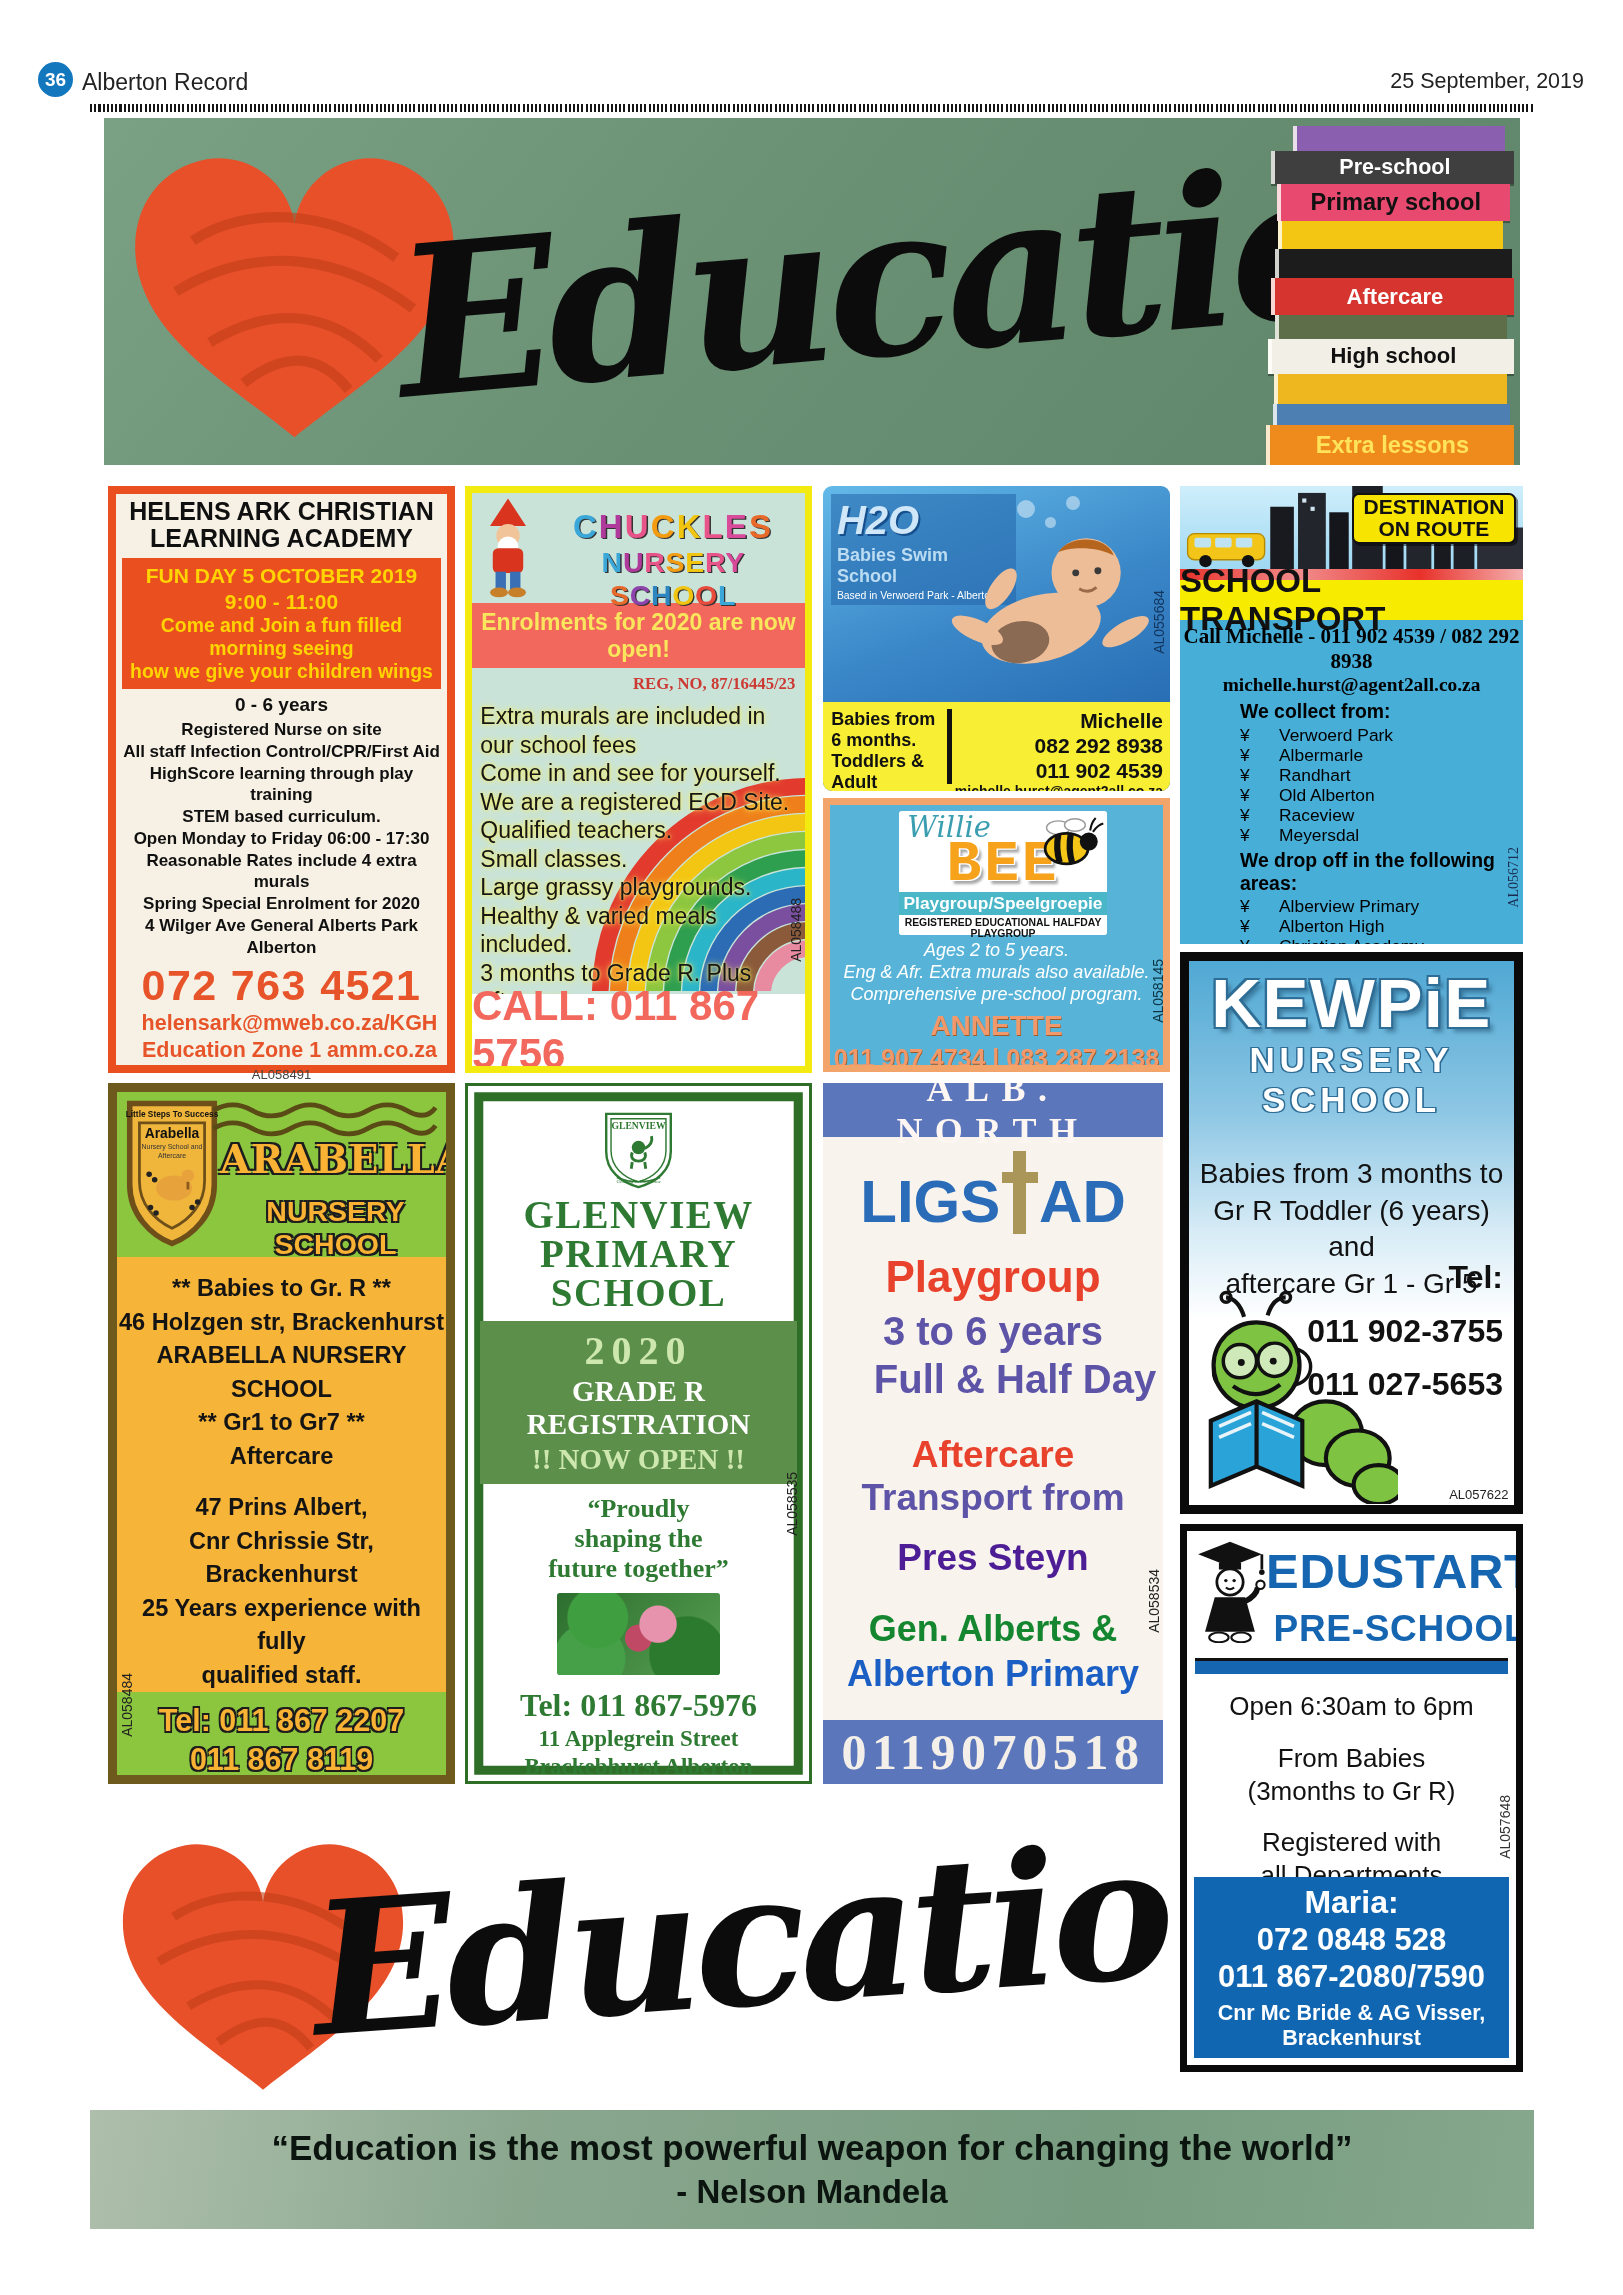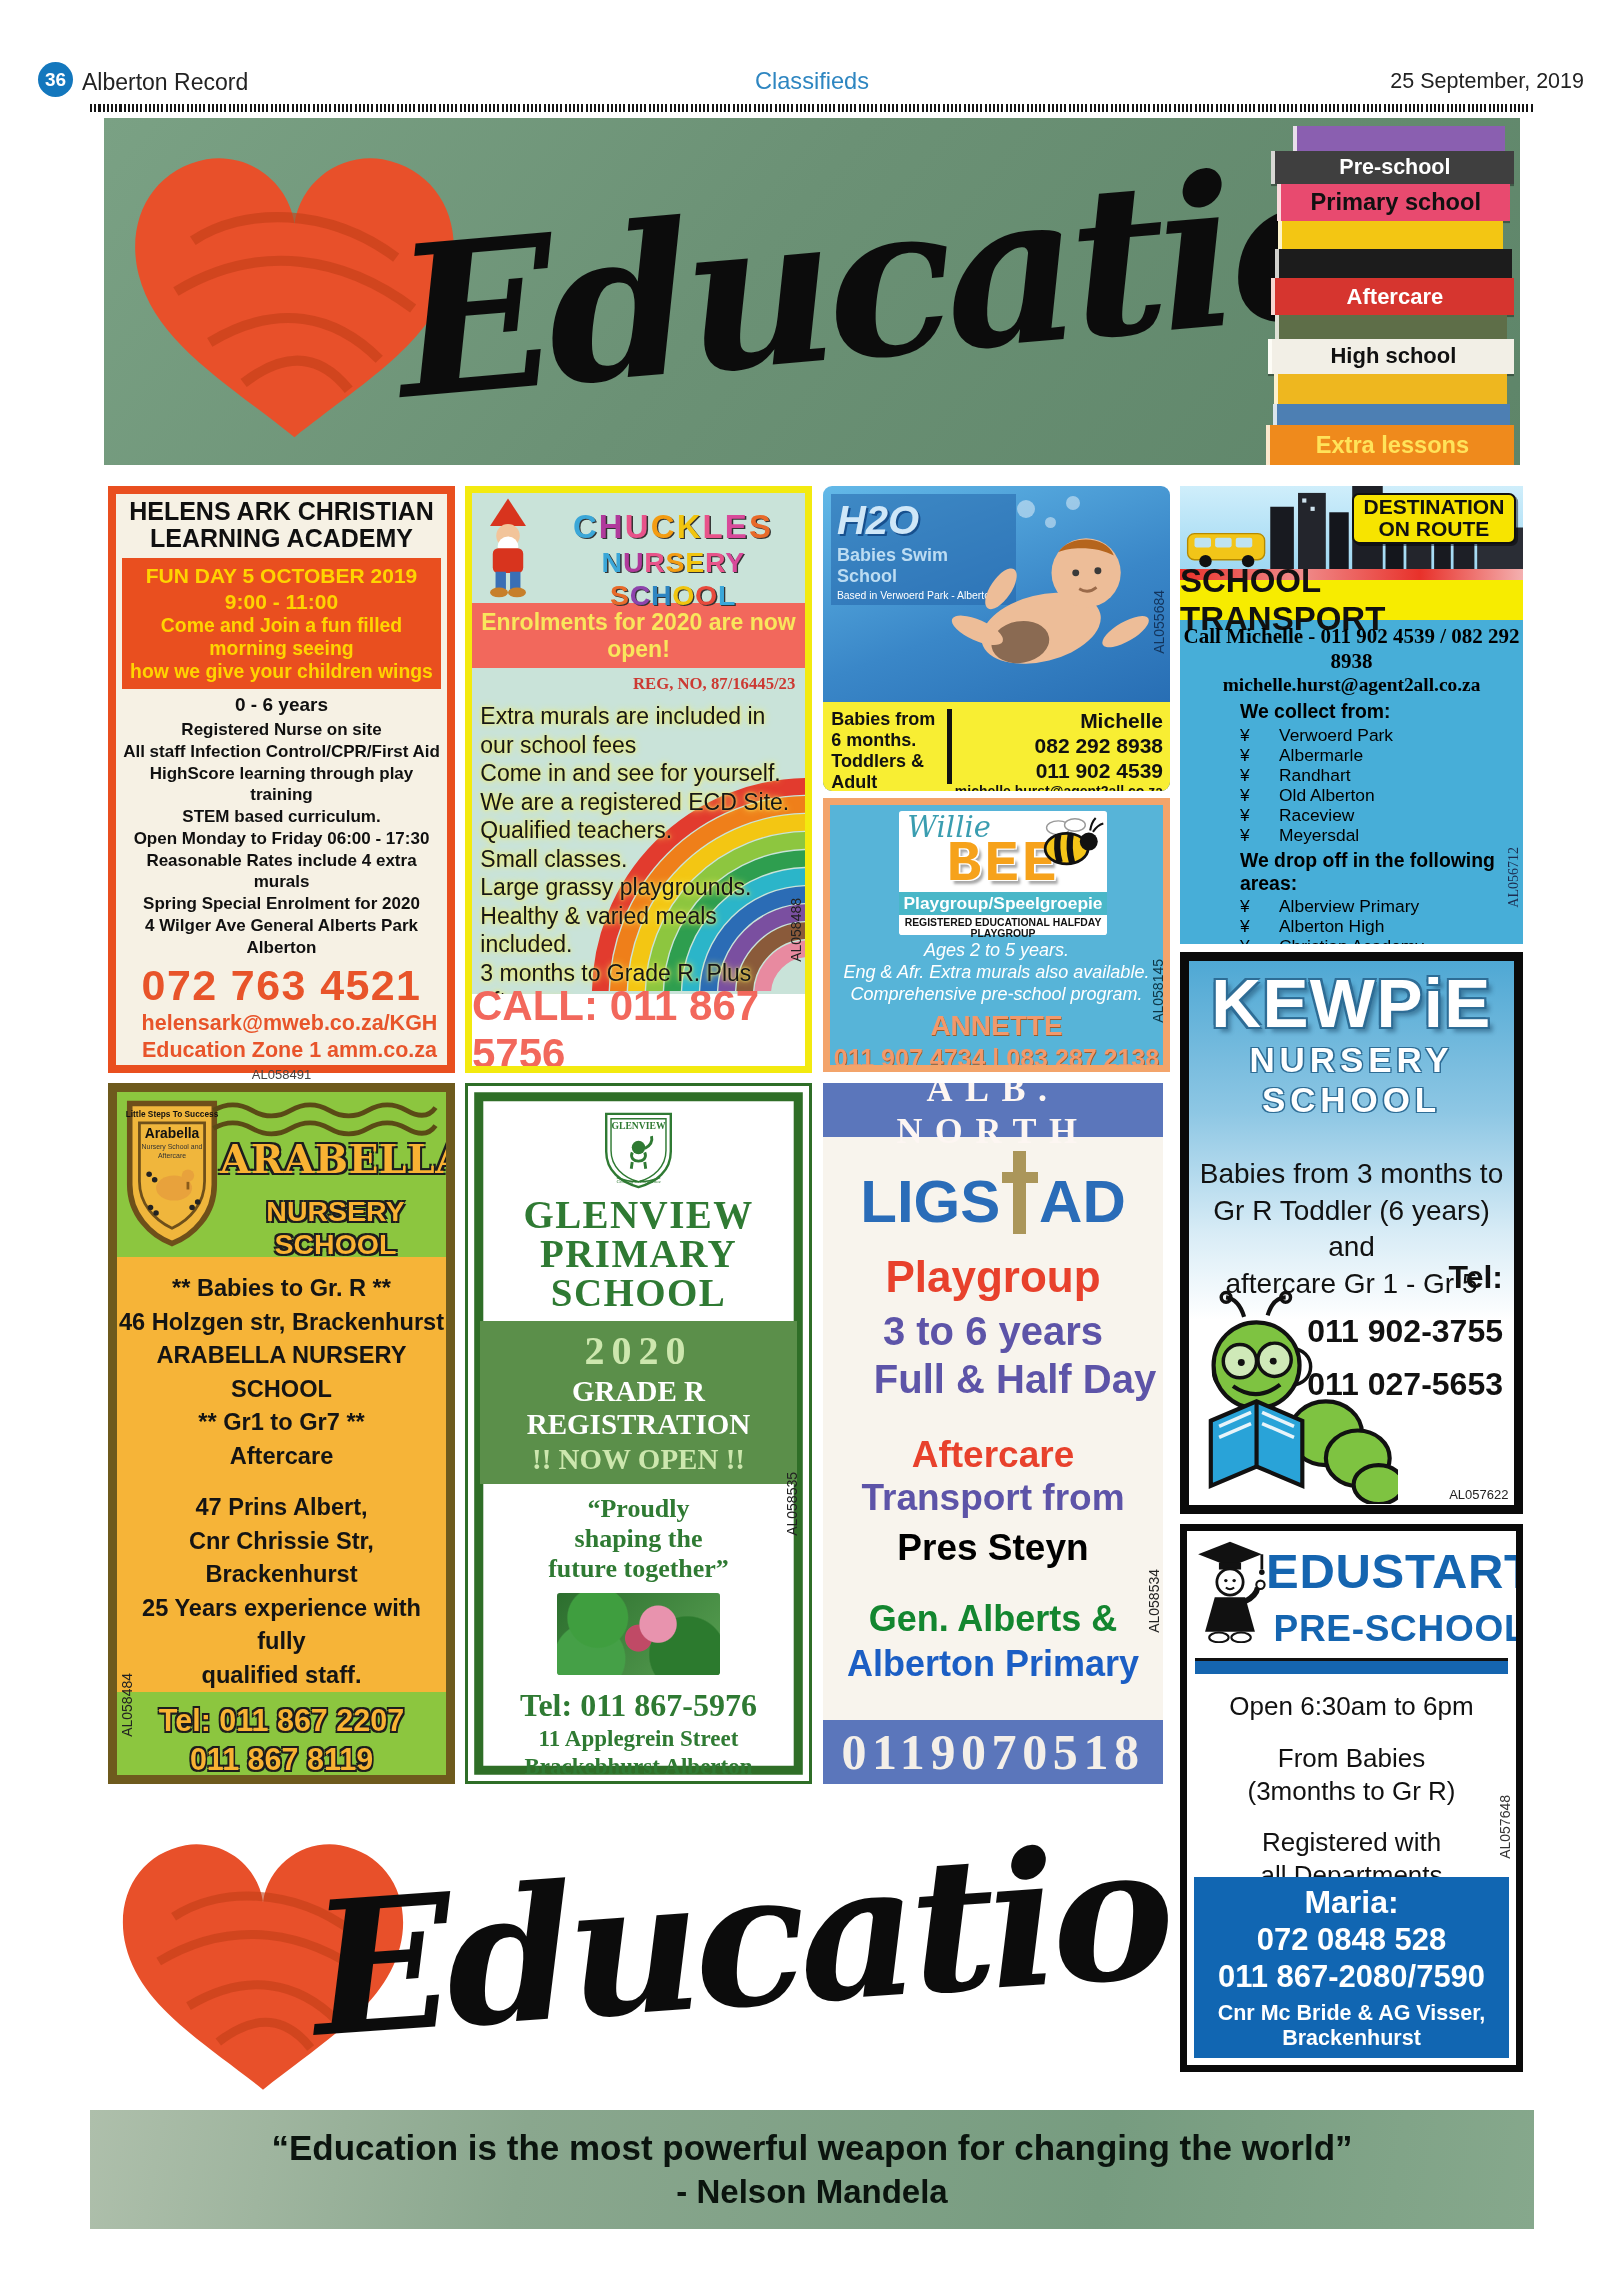--- a/index.html
+++ b/index.html
@@ -176,21 +176,21 @@
   .lg-logo{margin-top:23.6px;font-size:60px;font-weight:800;color:#2a6cb8;display:flex;justify-content:center;
       align-items:center;line-height:1;}
   .lg-cross{position:relative;width:36px;height:83px;margin:0 1.4px;top:-9.7px;}
   .lg-cv{position:absolute;left:11.8px;top:0;width:12.5px;height:83px;background:#ab965a;}
   .lg-ch{position:absolute;left:0;top:21px;width:36px;height:11px;background:#ab965a;}
   .lg-playgroup{color:#e8412c;font-size:44px;font-weight:800;margin-top:8.3px;}
   .lg-ages{color:#5d54a8;font-size:40px;font-weight:800;margin-top:7px;}
   .lg-fullhalf{color:#5d54a8;font-size:40px;font-weight:800;margin-top:2.8px;padding-left:44px;}
   .lg-aftercare{color:#e8412c;font-size:37px;font-weight:800;margin-top:32px;}
   .lg-transport{color:#5d54a8;font-size:37px;font-weight:800;margin-top:1.4px;}
-  .lg-pres{color:#000000;font-size:37px;font-weight:800;margin-top:8px;}
+  .lg-pres{color:#4c1d95;font-size:37px;font-weight:800;margin-top:18px;}
   .lg-gen{color:#13862f;font-size:36px;font-weight:800;margin-top:29px;}
   .lg-alb{color:#1b5ec4;font-size:36px;font-weight:800;margin-top:2.8px;}
   .lg-phone{position:absolute;bottom:0;left:0;right:0;height:64px;background:#5b76bb;color:#f4efe8;
       font-family:"Liberation Serif",serif;font-weight:bold;font-size:50px;letter-spacing:5.6px;
       display:flex;align-items:center;justify-content:center;}
   
   .ad-edustart{left:1180px;top:1524px;width:343px;height:548px;border:7px solid #0a0a0a;background:#fff;overflow:hidden;}
   .ed-head{display:flex;align-items:flex-start;padding:8.3px 5.6px 0 7px;}
   .ed-kid{width:72px;height:104px;flex:none;}
   .ed-titles{flex:1;text-align:center;padding-top:4.2px;}
@@ -218,21 +218,20 @@
       color:#0b140e;font-weight:bold;text-align:center;}
   .q1{font-size:35px;} .q2{font-size:33px;margin-top:4.2px;}
 </style>
 </head>
 <body>
 
 <div class="page">
 
   <div class="hdr-circle">36</div>
   <div class="hdr-pub">Alberton Record</div>
-  <div class="hdr-section">Classifieds</div>
   <div class="hdr-date">25 September, 2019</div>
   <div class="hdr-divider"></div>
 
   <div class="banner-top">
     <svg class="banner-heart" viewBox="0 0 100 90">
       <path d="M50 25 C48 12 36 4 24 6 C8 9 0 24 4 40 C9 60 30 72 50 88 C70 72 91 60 96 40 C100 24 92 9 76 6 C64 4 52 12 50 25 Z" fill="#e8502a"></path>
       <path d="M20 30 C35 20 60 20 80 35 M15 45 C40 30 65 35 85 50 M25 60 C45 48 62 52 75 65 M35 72 C48 62 58 64 66 74" stroke="#c23d18" stroke-width="3" fill="none" opacity="0.6"></path>
     </svg>
     <div class="banner-script">Education</div>
     <div class="books">

